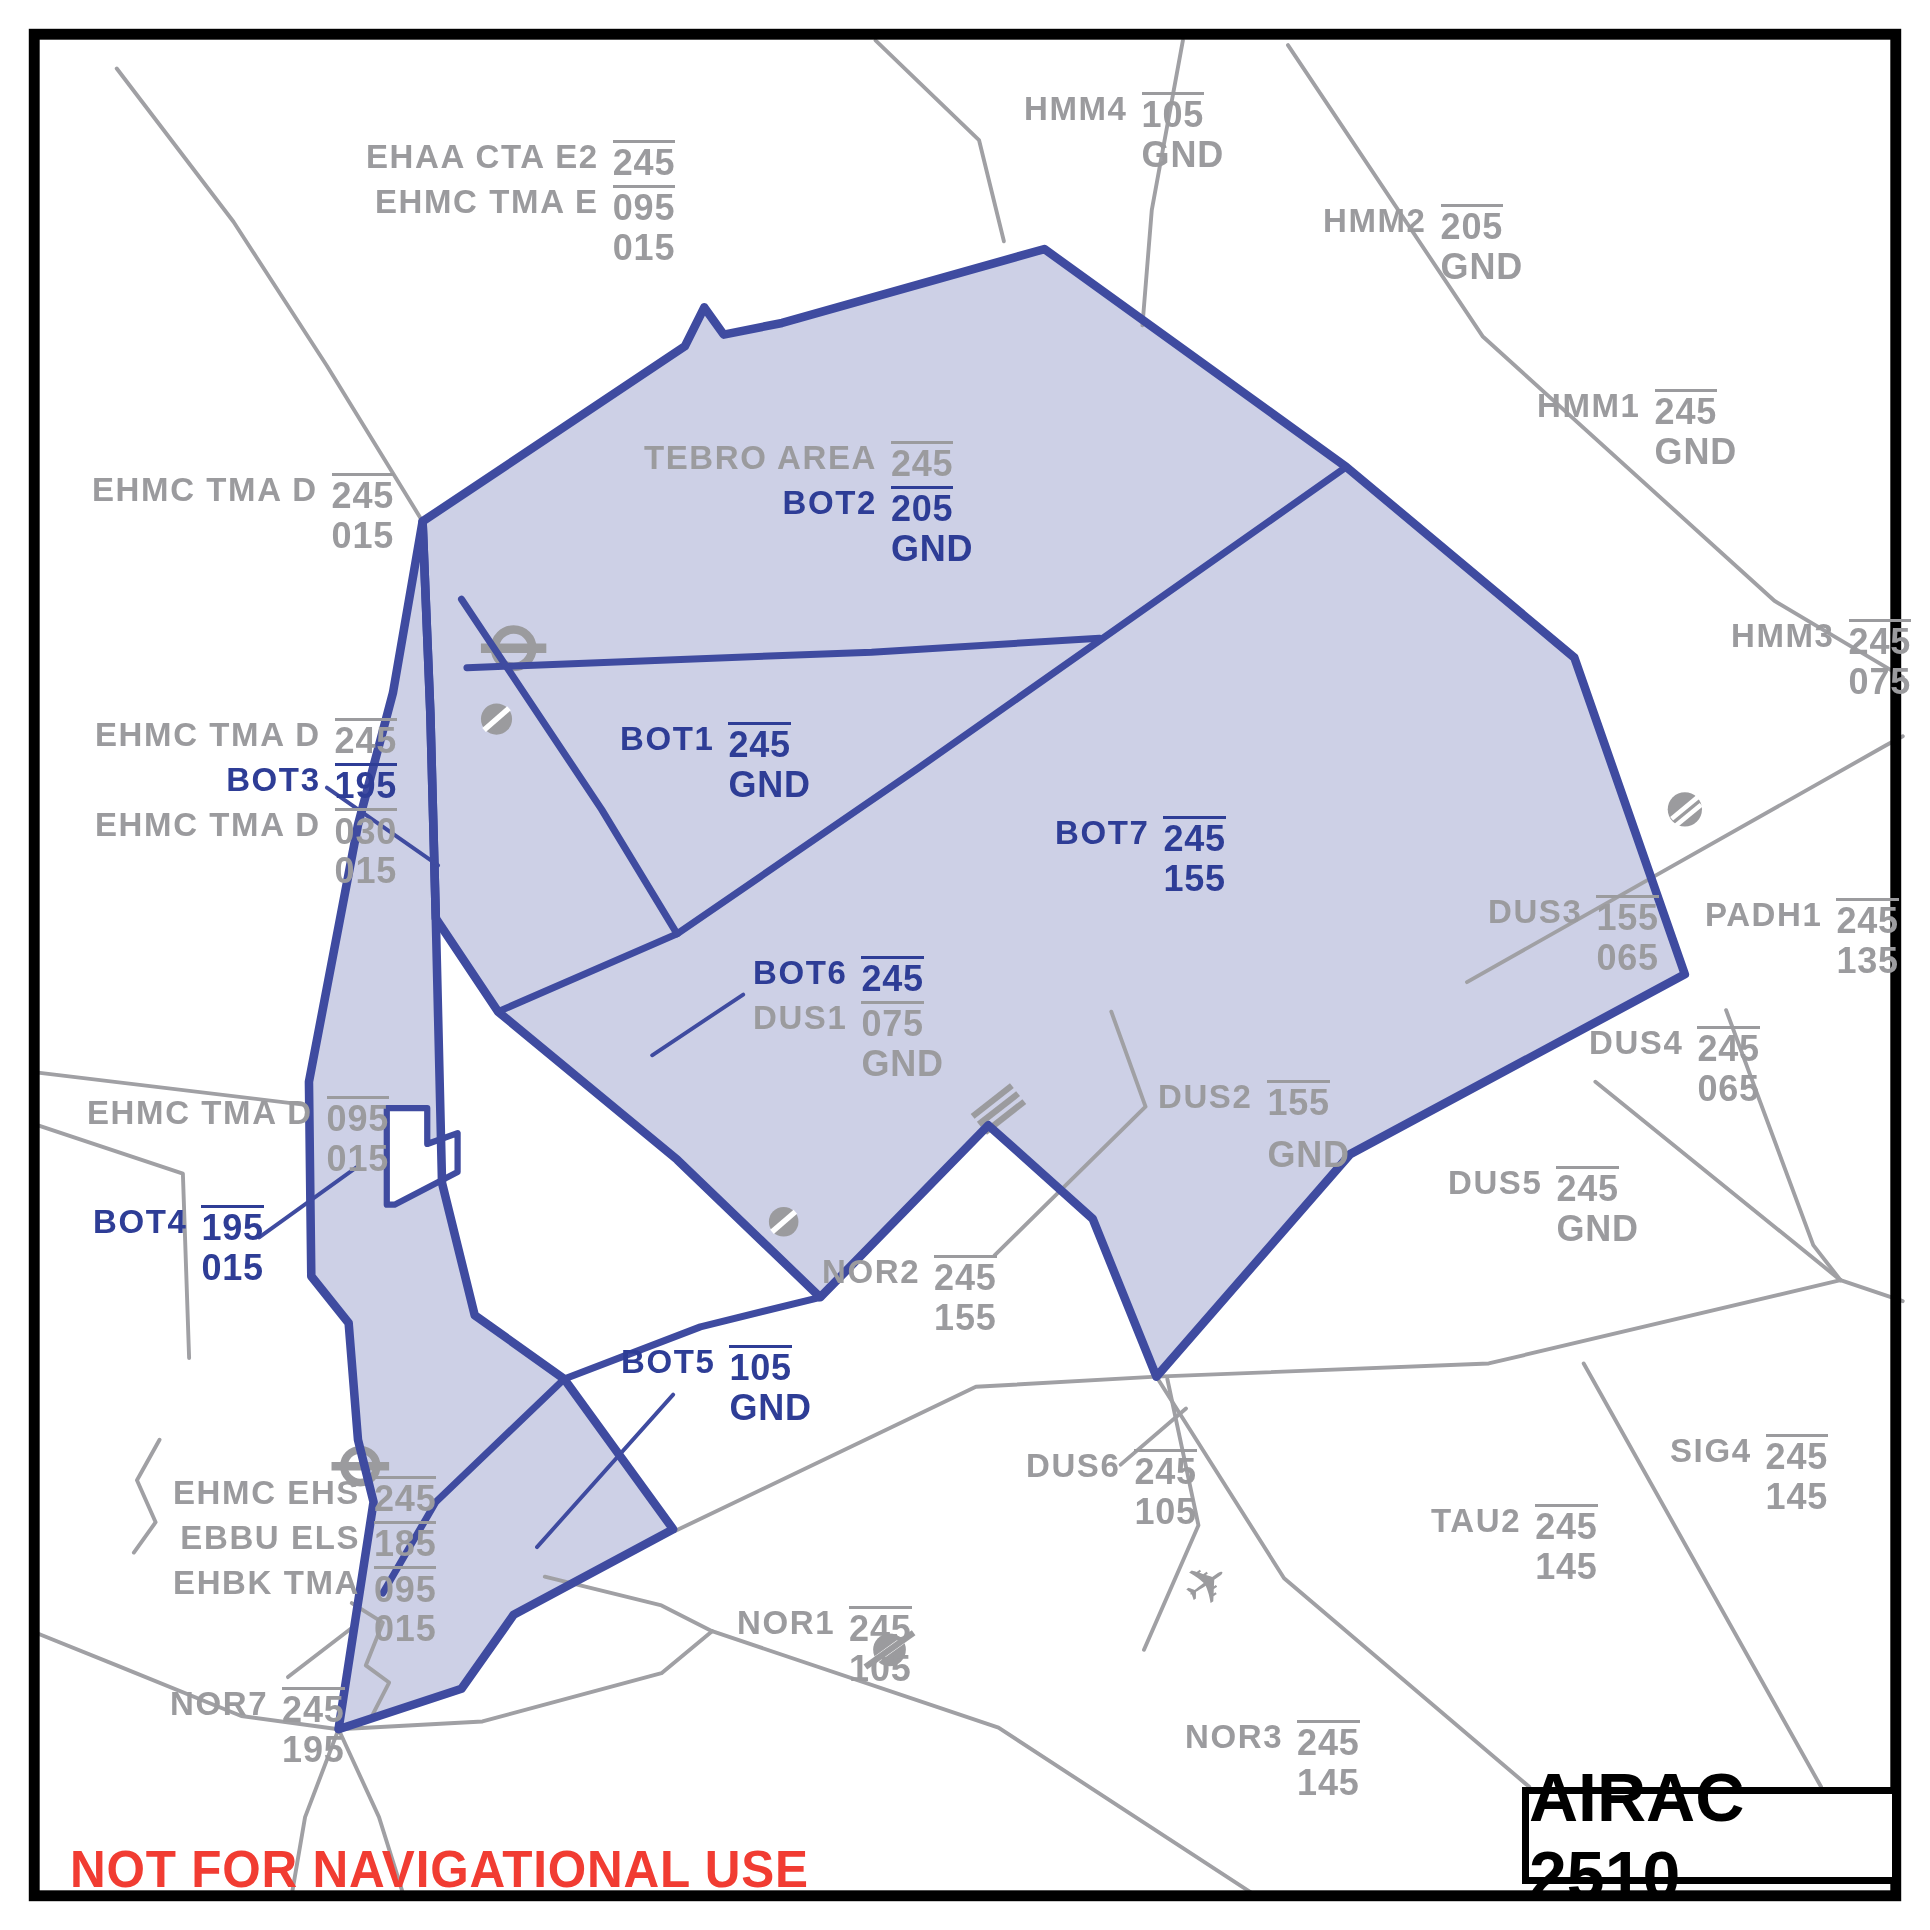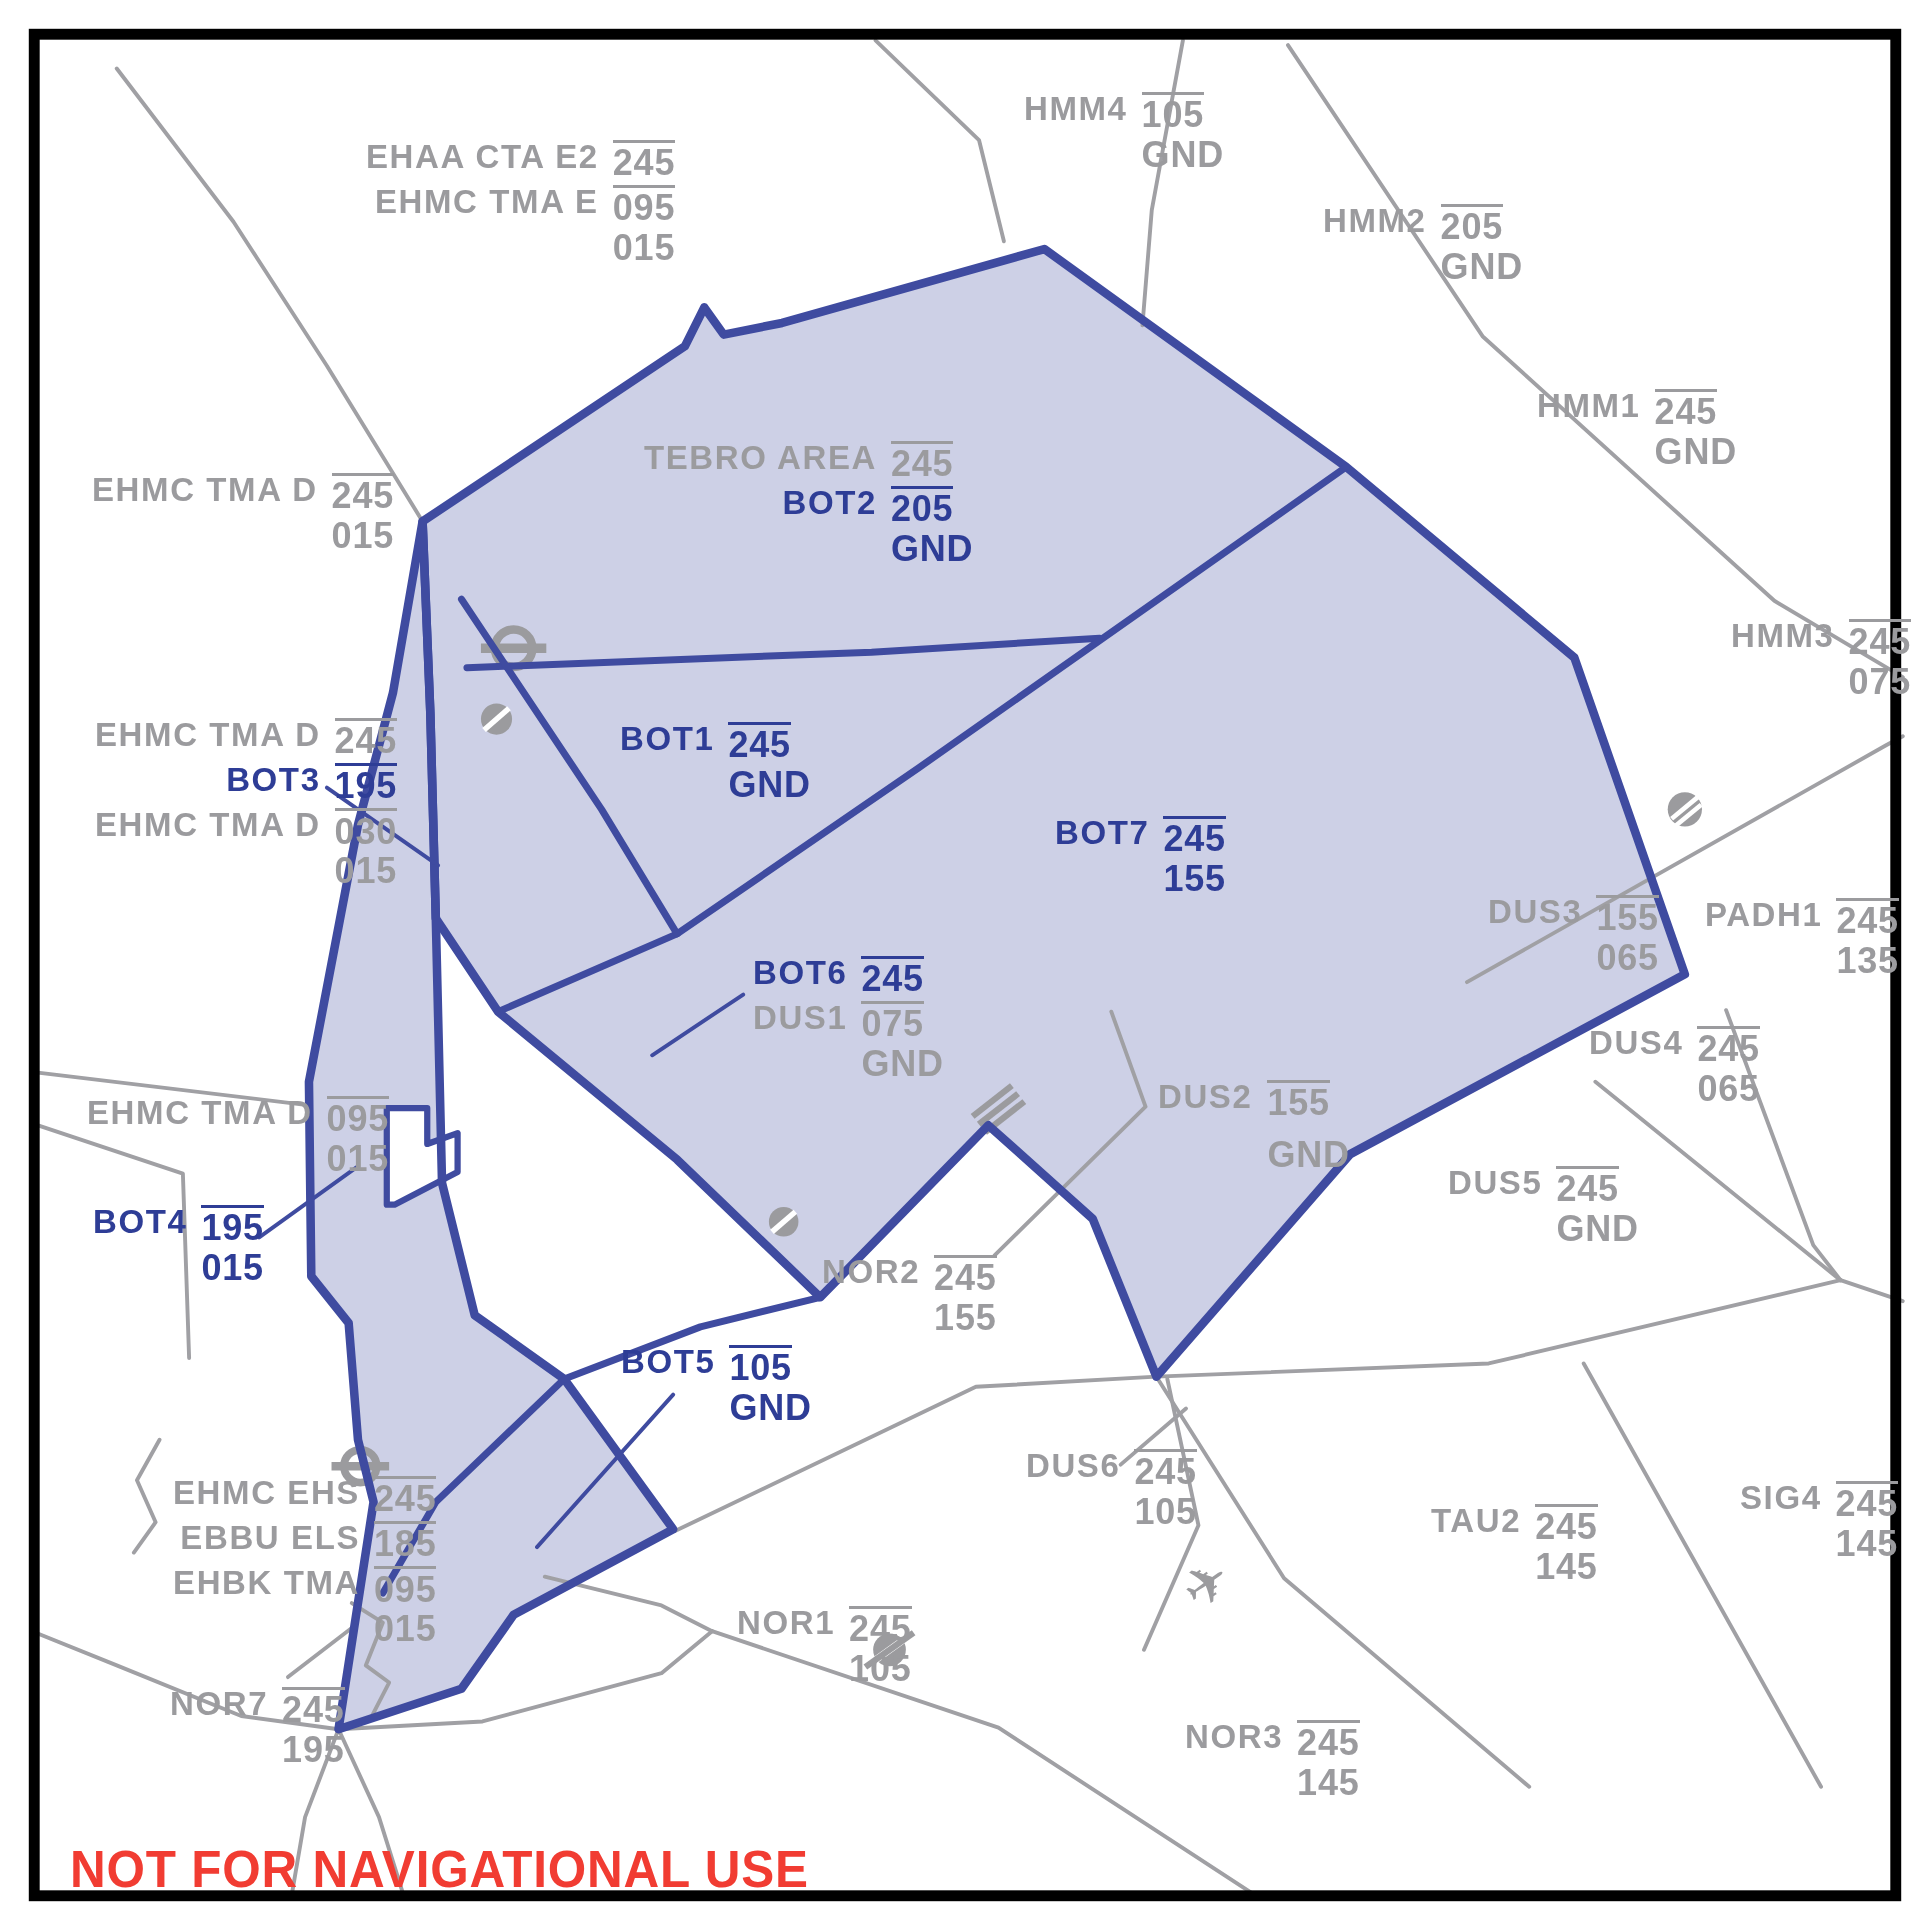--- a/index.html
+++ b/index.html
@@ -254,21 +254,21 @@
         <span class="val ov">105</span>
         <span class="name"></span>
         <span class="val">GND</span>
       </div>
       <div class="label gray" style="left: 1026px; top: 1449px;">
         <span class="name">DUS6</span>
         <span class="val ov">245</span>
         <span class="name"></span>
         <span class="val">105</span>
       </div>
-      <div class="label gray" style="left: 1740px; top: 1434px; margin-top: 47px;">
+      <div class="label gray" style="left: 1670px; top: 1434px;">
         <span class="name">SIG4</span>
         <span class="val ov">245</span>
         <span class="name"></span>
         <span class="val">145</span>
       </div>
       <div class="label gray" style="left: 1431px; top: 1504px;">
         <span class="name">TAU2</span>
         <span class="val ov">245</span>
         <span class="name"></span>
         <span class="val">145</span>
@@ -298,15 +298,18 @@
       <div class="label gray" style="left: 1185px; top: 1720px;">
         <span class="name">NOR3</span>
         <span class="val ov">245</span>
         <span class="name"></span>
         <span class="val">145</span>
       </div>
     </div>
 
 <div id="warning">NOT FOR NAVIGATIONAL USE</div>
 
-
+<div id="airacbox">
+  <span class="t">AIRAC 2510</span>
 </div>
 
+</div>
+
 
 </body></html>

